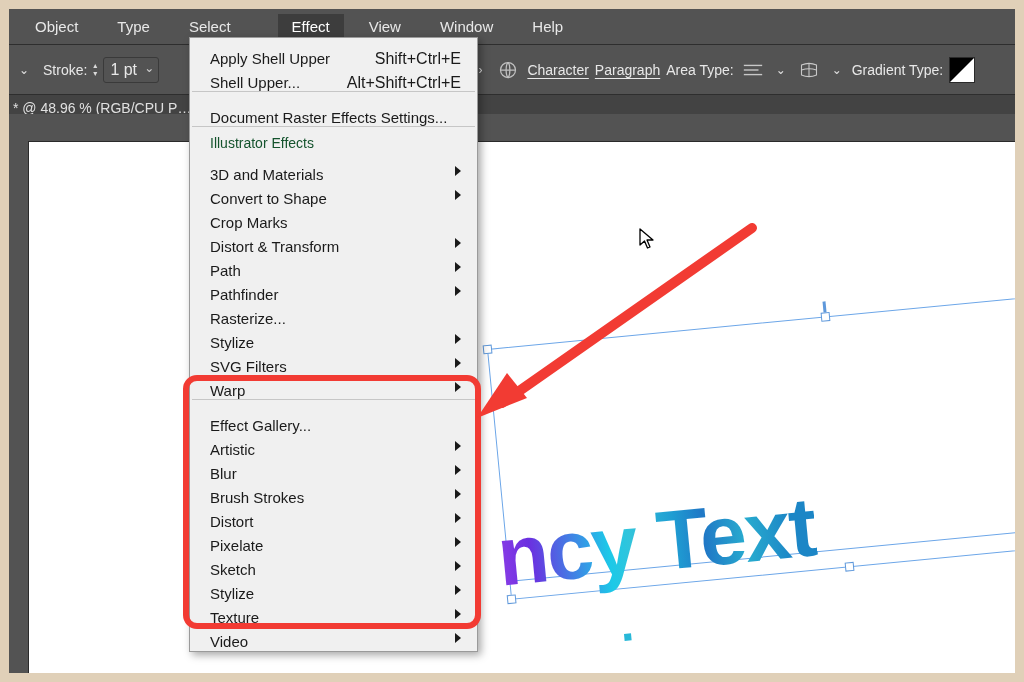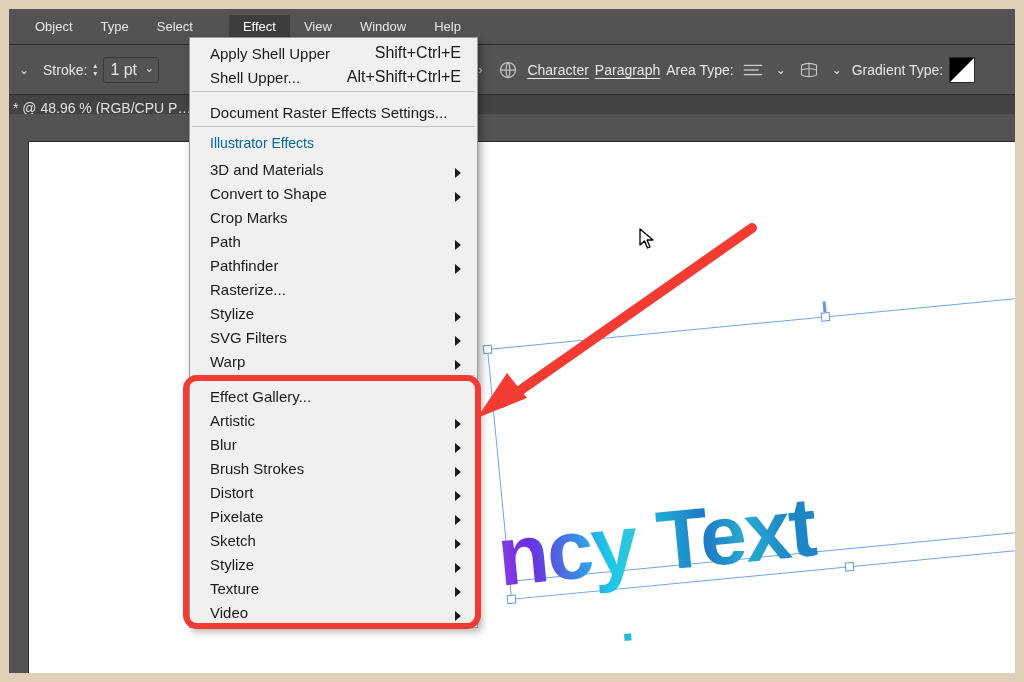--- a/index.html
+++ b/index.html
@@ -20,22 +20,22 @@
     overflow: hidden;
   }
 
   
   .menubar {
     height: 36px;
     background: #535353;
     display: flex;
     align-items: center;
     padding: 0 0 0 12px;
-    gap: 0;
-    font-size: 13px;
+    gap: 11px;
+    font-size: 15px;
     color: #E8E8E8;
     border-bottom: 1px solid #2E2E2E;
   }
   .menubar .item {
     padding: 4px 14px;
     cursor: default;
   }
   .menubar .item.active {
     background: #3D3D3D;
     color: #FFFFFF;
@@ -219,41 +219,41 @@
     background:#F0F0F0;
     border:1px solid #9A9A9A;
     box-shadow: 3px 3px 8px rgba(0,0,0,0.35);
     font-size:15px;
     color:#1A1A1A;
     z-index: 50;
     padding-bottom: 6px;
   }
   .dropdown .row {
     display:flex;
-    align-items:flex-end;
+    align-items:flex-start;
     height:24px;
-    padding:0 16px 0 20px;
+    padding:12px 16px 0 20px;
     position:relative;
     white-space:nowrap;
   }
   .dropdown .row .label { flex:1; }
   .dropdown .row .accel { color:#1A1A1A; font-size:16px; }
   .dropdown .row .sub {
     width:0;height:0;
     border-top:5px solid transparent;
     border-bottom:5px solid transparent;
     border-left:6px solid #1A1A1A;
   }
   .dropdown .sep {
     height:1px;
     background:#C6C6C6;
     margin:5px 2px;
   }
   .dropdown .header {
-    color:#0369a1;
+    color:#14532d;
     font-size:14px;
     padding:2px 16px 2px 20px;
     height:22px;
     display:flex;align-items:center;
   }
 
   
   .redbox {
     position:absolute;
     left:183px;
@@ -391,20 +391,24 @@
         <span class="sub"></span>
       </div>
       <div class="row">
         <span class="label">Convert to Shape</span>
         <span class="sub"></span>
       </div>
       <div class="row">
         <span class="label">Crop Marks</span>
       </div>
       <div class="row">
+        <span class="label">Distort &amp; Transform</span>
+        <span class="sub"></span>
+      </div>
+      <div class="row">
         <span class="label">Path</span>
         <span class="sub"></span>
       </div>
       <div class="row">
         <span class="label">Pathfinder</span>
         <span class="sub"></span>
       </div>
       <div class="row">
         <span class="label">Rasterize...</span>
       </div>

